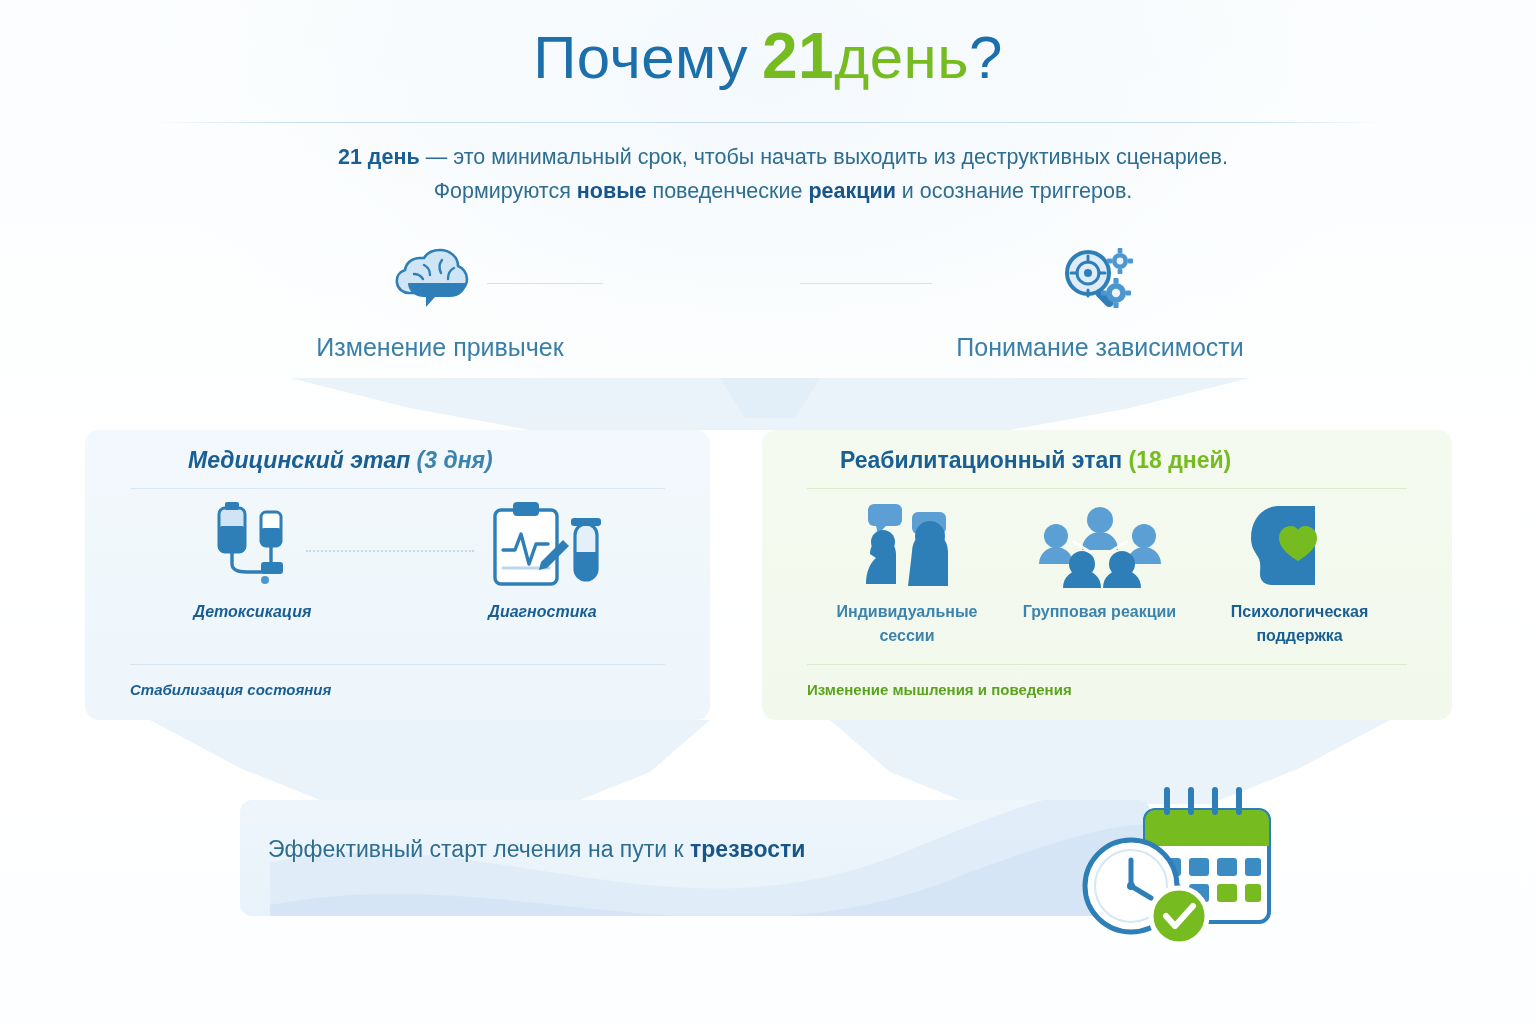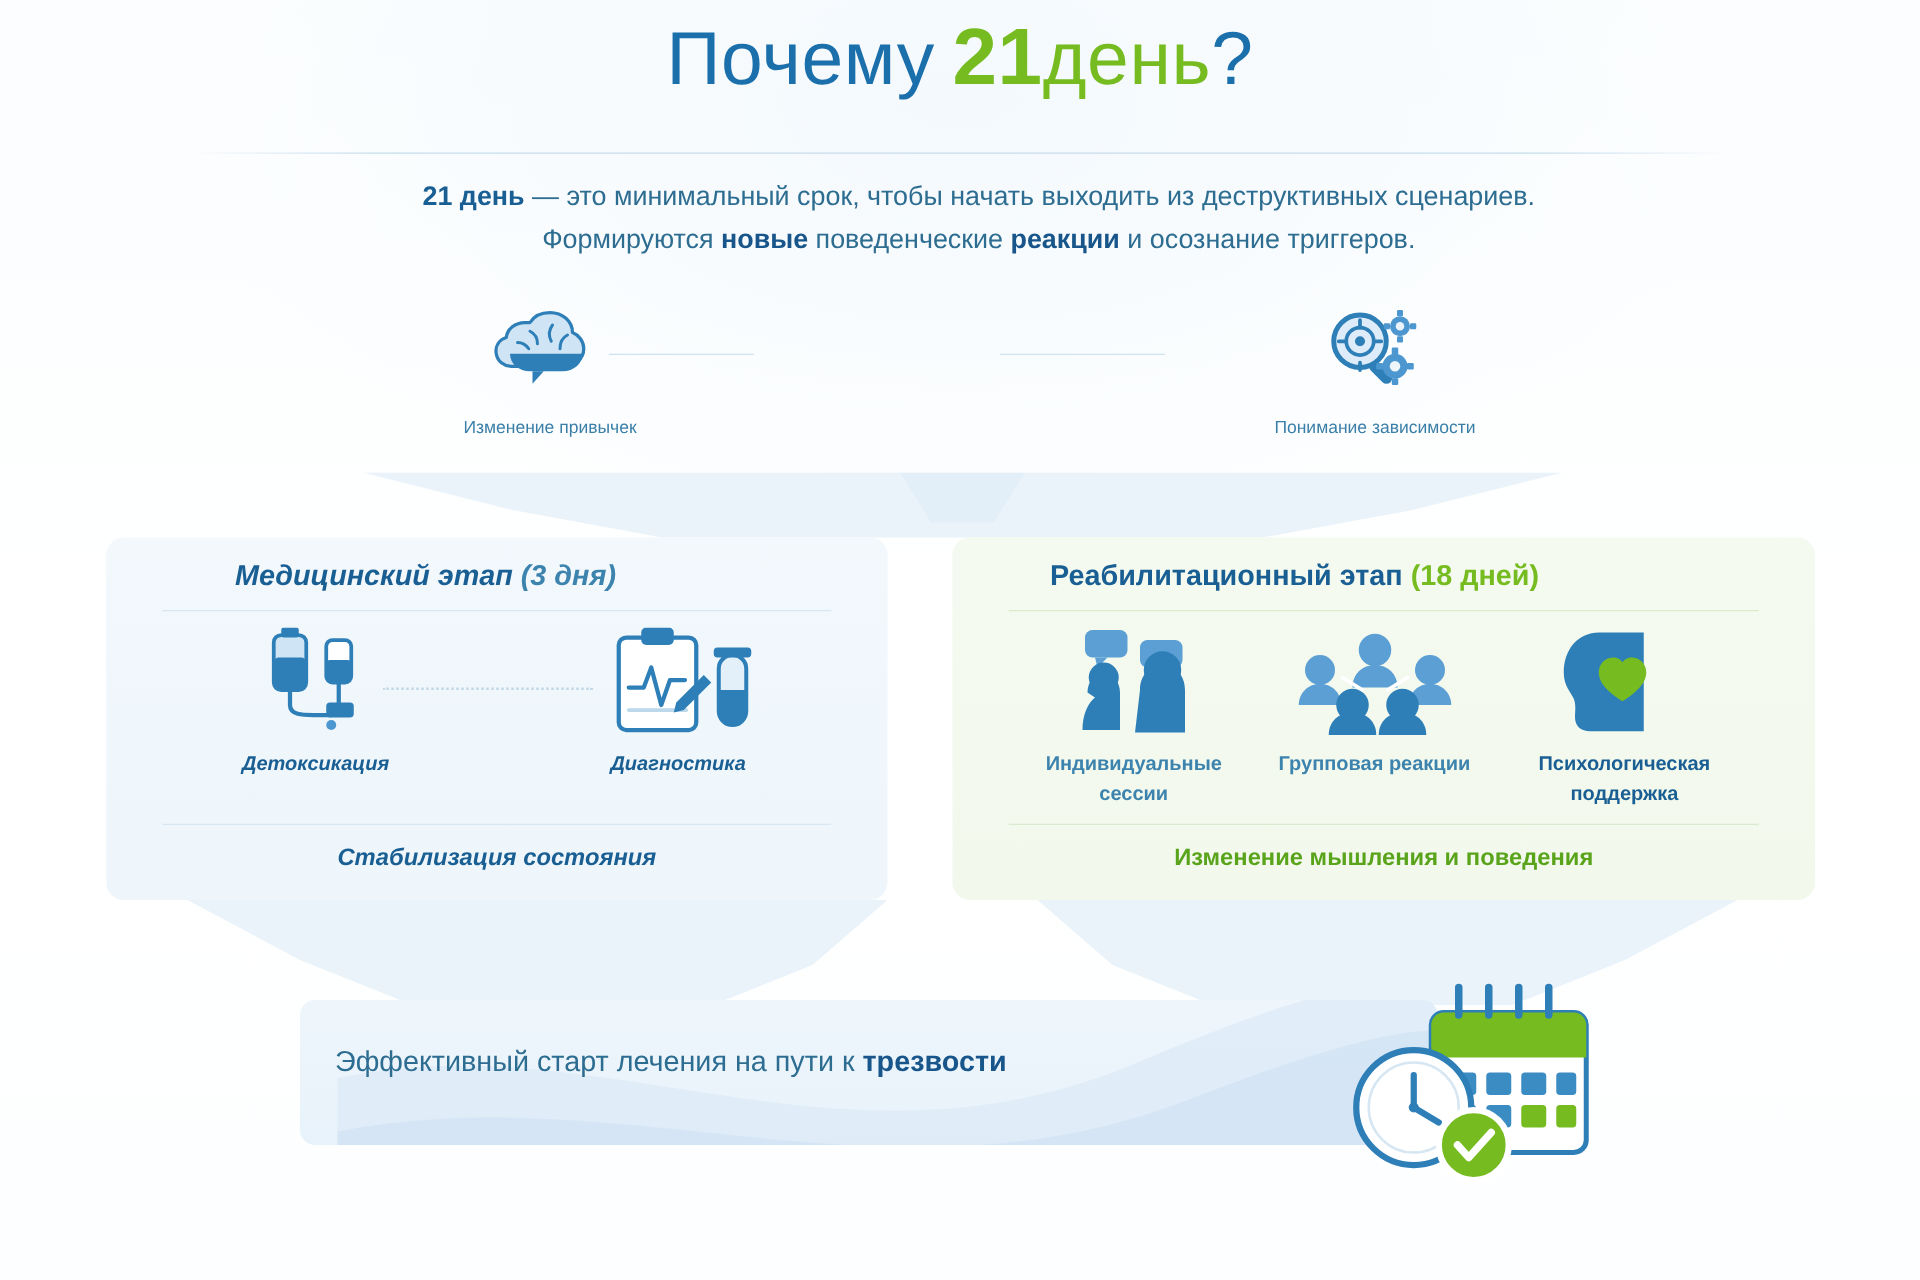--- a/index.html
+++ b/index.html
@@ -19,21 +19,21 @@
     width: 1536px;
     height: 1024px;
     background:
       radial-gradient(ellipse 900px 500px at 50% 8%, #f4f9fd 0%, rgba(255,255,255,0) 70%),
       linear-gradient(180deg, #fbfdfe 0%, #ffffff 55%, #fdfeff 100%);
   }
 
   
   .title {
     position: absolute;
-    top: 8px;
+    top: 19px;
     left: 0;
     width: 100%;
     text-align: center;
     font-size: 60px;
     font-weight: 400;
     letter-spacing: 0.5px;
     color: #1b6faa;
     white-space: nowrap;
   }
   .title .num {
@@ -95,21 +95,21 @@
     text-align: center;
   }
   .topitem .ico {
     height: 80px;
     display: flex;
     align-items: center;
     justify-content: center;
   }
   .topitem .cap {
     margin-top: 10px;
-    font-size: 14px;
+    font-size: 25px;
     color: #3a7fa8;
   }
   .topitem .cap.strong {
     color: #1a5f93;
     font-weight: 700;
   }
   .topconn {
     position: absolute;
     top: 283px;
     height: 1px;
@@ -201,22 +201,21 @@
     left: 306px;
     width: 168px;
     border-top: 2px dotted #c2d8e7;
   }
 
   .panel-foot {
     position: absolute;
     left: 45px;
     right: 45px;
     bottom: 22px;
-    text-align: center;
-    font-size: 19px;
+    font-size: 15px;
     font-weight: 700;
     color: #1a5f93;
     padding-top: 16px;
     border-top: 1px solid #d7e6f1;
   }
   .panel-reh .panel-foot {
     color: #5aa41c;
     border-top: 1px solid #dbe9cd;
   }
 

